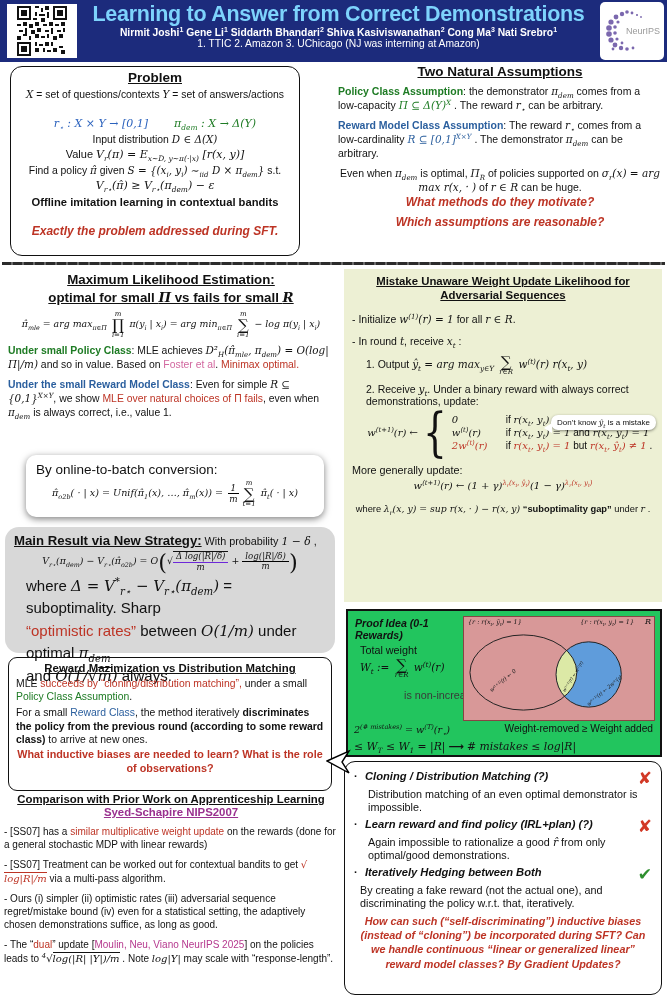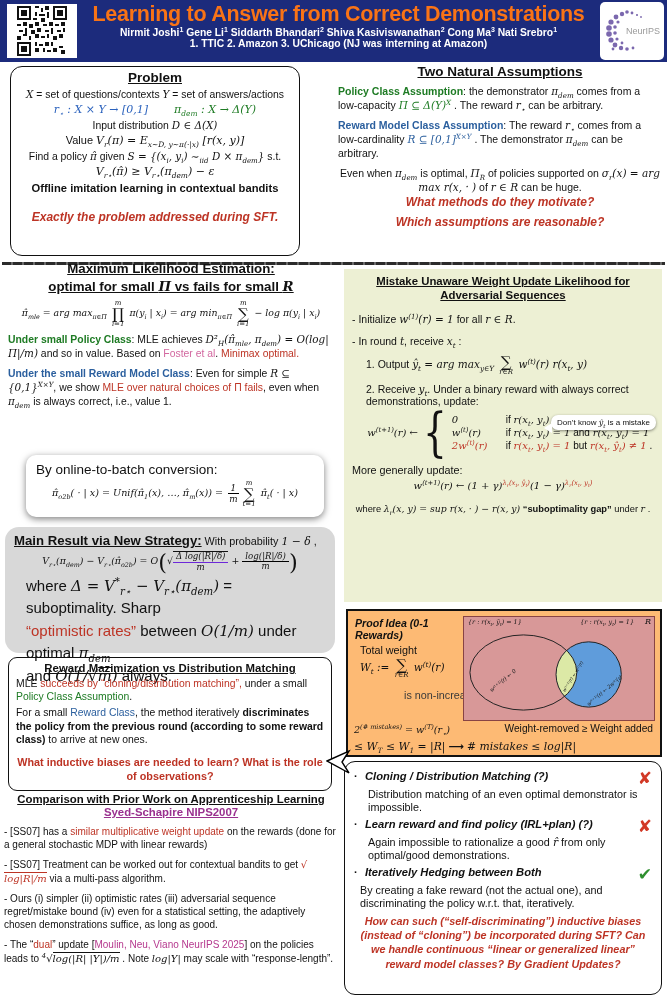--- a/index.html
+++ b/index.html
@@ -27,66 +27,66 @@
   .bigop .s{font-size:15px;font-style:normal;}
   .bigp{font-size:240%;font-weight:300;vertical-align:middle;line-height:0;font-family:"DejaVu Serif",serif;}
   .arr{font-family:"DejaVu Sans",sans-serif;font-weight:bold;}
   .mark{font-family:"DejaVu Sans",sans-serif;font-weight:bold;line-height:1;}
 
   
   .header{position:absolute;left:0;top:0;width:667px;height:62px;background:#1c2b7c;}
   .qr{position:absolute;left:7px;top:4px;width:70px;height:54px;background:#fff;
       display:flex;align-items:center;justify-content:center;}
   .headmid{position:absolute;left:84px;right:74px;top:3px;text-align:center;color:#fff;}
-  .title{font-size:21.5px;font-weight:bold;color:#f97316;line-height:1.08;letter-spacing:-.3px;}
+  .title{font-size:21.5px;font-weight:bold;color:#7dd3fc;line-height:1.08;letter-spacing:-.3px;}
   .authors{font-size:10.3px;font-weight:bold;margin-top:1px;}
-  .affil{font-size:10.3px;font-weight:bold;}
+  .affil{font-size:10.3px;font-weight:normal;}
   .logo{position:absolute;right:3px;top:2px;width:64px;height:58px;background:#fff;border-radius:5px;overflow:hidden;}
 
   
   .problem{position:absolute;left:10px;top:66px;width:290px;height:190px;border:1.6px solid #111;
            border-radius:12px;padding:3px 7px;box-sizing:border-box;text-align:center;}
   .problem .bh{font-weight:bold;font-size:13.5px;text-decoration:underline;}
   .pline{font-size:10.4px;margin-top:3px;}
   .pline.eqbig{font-size:11px;}
-  .prow{display:flex;justify-content:center;gap:26px;font-size:11px;margin-top:3px;}
+  .prow{display:flex;justify-content:center;gap:26px;font-size:11px;margin-top:17px;}
   .pbold{font-weight:bold;font-size:11.2px;margin-top:4px;}
   .pred{color:#bd3425;font-weight:bold;font-style:italic;font-size:12px;margin-top:16px;}
 
   .assump{position:absolute;left:338px;top:64px;width:324px;}
   .assump .bh{font-weight:bold;font-size:13.5px;text-decoration:underline;text-align:center;}
   .apara{font-size:10.5px;line-height:1.33;margin-top:6px;}
   .aq{color:#bd3425;font-weight:bold;font-style:italic;font-size:12px;text-align:center;line-height:1.3;margin-top:5px;}
 
   .divider{position:absolute;left:2px;top:262px;width:663px;height:3px;
            background:repeating-linear-gradient(90deg,#2b2b2b 0 9px,#6a6a6a 9px 11px);}
 
   
-  .mle{position:absolute;left:8px;top:260px;width:326px;}
+  .mle{position:absolute;left:8px;top:271px;width:326px;}
   .mle-h{text-align:center;font-weight:bold;font-size:13.3px;text-decoration:underline;line-height:1.35;}
   .mle-eq{text-align:center;font-size:9.4px;margin-top:4px;}
   .mle-p{font-size:10.4px;line-height:1.33;margin-top:6px;}
 
   .o2b{position:absolute;left:26px;top:455px;width:298px;background:#fff;border-radius:10px;
        box-shadow:0 2px 7px rgba(0,0,0,.5);padding:7px 10px 9px;box-sizing:border-box;}
   .o2b-label{font-size:13.5px;}
   .o2b-eq{font-size:9.6px;margin-top:3px;text-align:center;}
 
   .mainres{position:absolute;left:5px;top:527px;width:330px;height:126px;background:#d8d8d8;
            border-radius:14px;padding:6px 9px;box-sizing:border-box;}
   .mr-h{font-size:10.8px;}
   .mr-h b{font-size:13.2px;text-decoration:underline;}
   .mr-eq{font-size:9.4px;margin:3px 0 2px;text-align:center;}
   .mr-l{font-size:15px;line-height:1.5;margin-left:12px;}
 
   .rewardbox{position:absolute;left:8px;top:657px;width:324px;height:134px;border:1.6px solid #111;
              border-radius:9px;padding:4px 7px;box-sizing:border-box;}
   .rv-h{font-weight:bold;font-size:11.4px;text-decoration:underline;text-align:center;}
   .rv-p{font-size:10.4px;line-height:1.27;margin-top:3px;}
-  .rv-q{color:#bd3425;font-weight:bold;font-size:10.8px;text-align:center;line-height:1.25;margin-top:10px;}
+  .rv-q{color:#bd3425;font-weight:bold;font-size:10.8px;text-align:center;line-height:1.25;margin-top:2px;}
 
   .comparison{position:absolute;left:4px;top:793px;width:334px;}
   .cmp-h{font-weight:bold;font-size:11.4px;text-decoration:underline;text-align:center;}
   .cmp-sub{font-weight:bold;font-size:11.4px;text-decoration:underline;text-align:center;color:#99308f;margin-top:1px;}
   .cmp-b{font-size:10px;line-height:1.32;margin-top:7px;}
 
   
   .algobox{position:absolute;left:344px;top:269px;width:318px;height:333px;background:#edf0d4;
            padding:5px 8px;box-sizing:border-box;}
   .al-h{font-weight:bold;font-size:11.4px;text-decoration:underline;text-align:center;line-height:1.25;}
@@ -101,21 +101,21 @@
   .cv{width:54px;}
   .callout{position:absolute;right:6px;top:146px;width:97px;background:#fff;border-radius:7px;
            padding:3px 4px;font-size:8px;text-align:center;box-shadow:0 1px 3px rgba(0,0,0,.45);z-index:2;}
   .callout::before{content:"";position:absolute;left:-7px;top:8px;border-top:5px solid transparent;
            border-bottom:5px solid transparent;border-right:8px solid #fff;}
   .al-gl{font-size:10.8px;margin-top:10px;}
   .al-ge{font-size:10px;text-align:center;margin-top:4px;}
   .al-wh{font-size:9.3px;text-align:center;margin-top:12px;}
 
   .proofbox{position:absolute;left:346px;top:609px;width:316px;height:148px;border:2px solid #111;
-            background:#fdba74;box-sizing:border-box;}
+            background:#22c55e;box-sizing:border-box;}
   .pi-title{position:absolute;left:7px;top:6px;font-weight:bold;font-style:italic;font-size:10.6px;width:118px;}
   .pi-tw1{position:absolute;left:12px;top:33px;font-size:10.8px;}
   .pi-tweq{position:absolute;left:12px;top:47px;font-size:10.5px;}
   .pi-tw2{position:absolute;left:12px;top:78px;font-size:10.8px;color:#3a3a3a;margin-left:44px;}
   .pi-panel{position:absolute;right:5px;top:5px;width:190px;height:103px;background:#d89898;border:1px solid #806;border-color:#844;}
   .pi-ll{position:absolute;left:4px;top:1px;font-size:6.4px;}
   .pi-rl{position:absolute;right:20px;top:1px;font-size:6.4px;}
   .pi-R{position:absolute;right:3px;top:0px;font-size:8px;}
   .pi-svg{position:absolute;left:0;top:10px;}
   .pi-f1{position:absolute;left:6px;top:113px;font-size:9.6px;}

